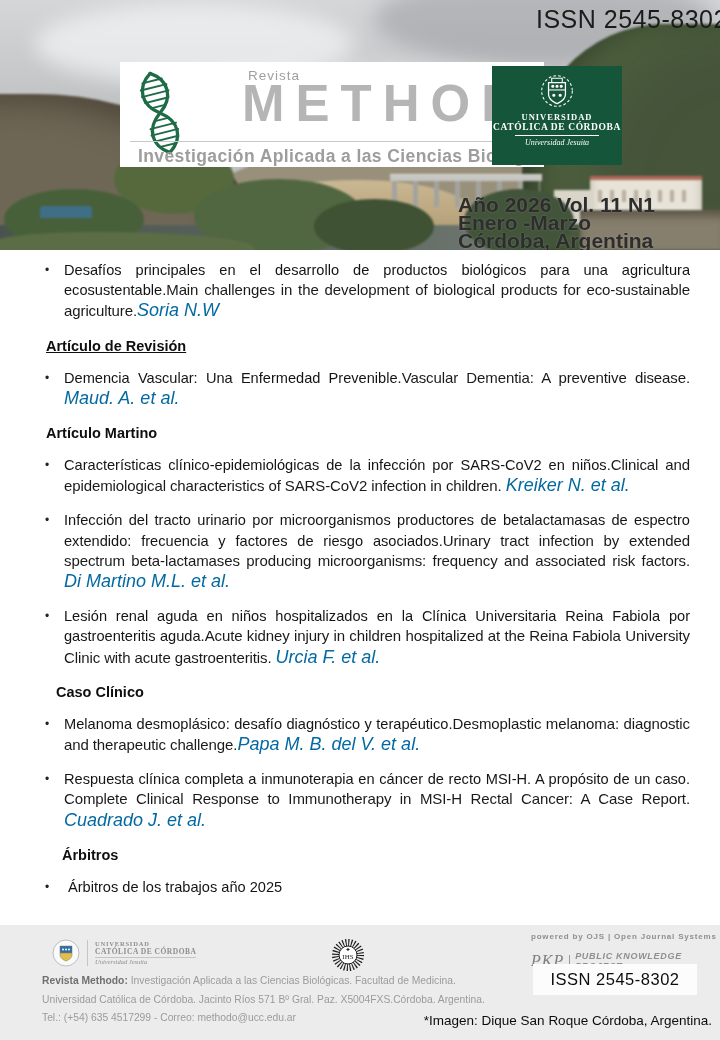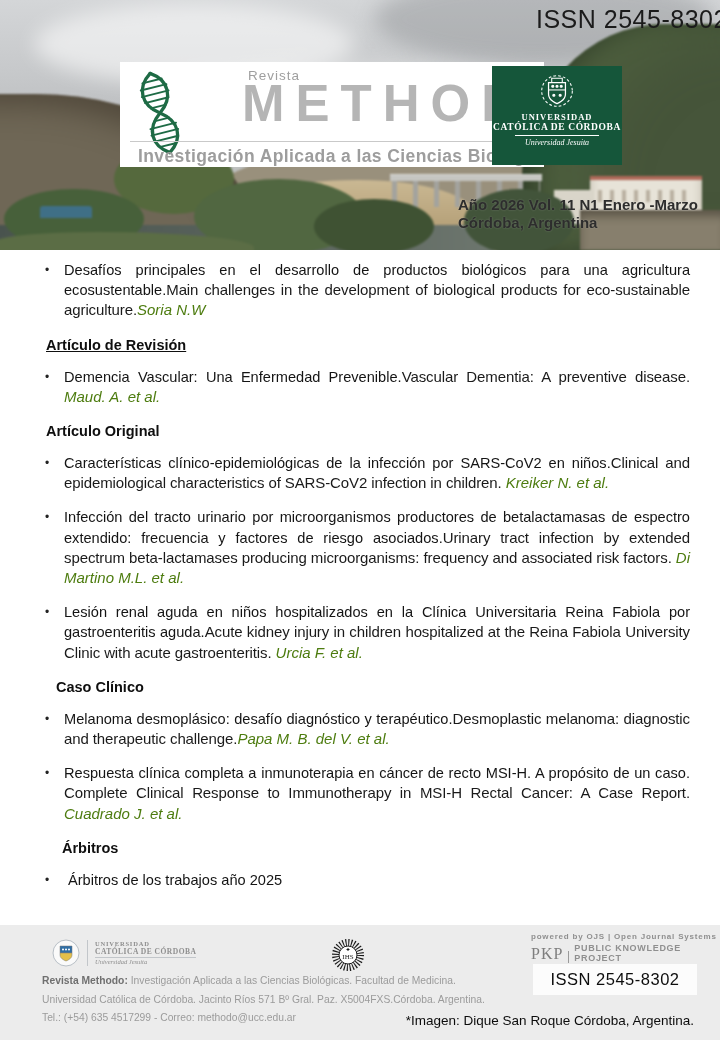--- a/index.html
+++ b/index.html
@@ -67,55 +67,55 @@
 
   .ucc-box { position:absolute; left:492px; top:66px; width:130px; height:99px; background:#15563a;
              display:flex; flex-direction:column; align-items:center; padding-top:6px; }
   .ucc-name { margin-top:2px; text-align:center; color:#ffffff; font-family:"Liberation Serif", serif; }
   .ucc-name .l1 { font-size:8.5px; letter-spacing:1px; font-weight:bold; }
   .ucc-name .l2 { font-size:9.5px; letter-spacing:.6px; font-weight:bold; }
   .ucc-rule { width:84px; height:1px; background:#ffffff; margin:3px 0 2px; }
   .ucc-jesuita { color:#ffffff; font-family:"Liberation Serif", serif; font-style:italic; font-size:8px; }
 
   .issue-overlay { position:absolute; left:458px; top:196px; width:250px;
-                   font-size:15px; line-height:18px; color:#2d2d2d; font-weight:bold;
+                   font-size:21px; line-height:18px; color:#2d2d2d; font-weight:bold;
                    text-shadow:0 0 2px rgba(200,200,200,.35); }
 
   
   .toc { position:absolute; left:42px; top:250px; width:648px; padding-top:10px; }
   .sec-h { font-size:14.5px; font-weight:bold; color:#0f0f0f; margin:16px 0 14px; }
   .ind1 { padding-left:4px;text-decoration:underline; } .ind2 { padding-left:4px; } .ind3 { padding-left:14px; } .ind4 { padding-left:20px; }
   .item { position:relative; padding-left:22px; margin:0 0 14px; text-align:justify;
           font-size:14.6px; line-height:20.2px; color:#141414; }
   .bullet { position:absolute; left:3px; top:0; font-size:12px; color:#222; }
   .en { font-size:15px; letter-spacing:-.1px; color:#1a1a1a; }
-  .au { font-style:italic; font-size:15px; color:#4d7c0f; }
+  .au { font-style:italic; font-size:18px; color:#0369a1; }
   .item-last { text-align:left; padding-left:26px; }
 
   
   .footer { position:absolute; left:0; top:925px; width:720px; height:115px; background:#ececec; }
   .f-ucc { position:absolute; left:52px; top:14px; display:flex; align-items:center; }
   .f-ucc-divider { width:1px; height:26px; background:#c2c6ca; margin:0 7px; }
   .f-ucc-text { color:#8e8e8e; font-family:"Liberation Serif", serif; line-height:1.15; }
   .f-ucc-text .l1 { font-size:6.5px; letter-spacing:.8px; font-weight:bold; }
   .f-ucc-text .l2 { font-size:7.5px; letter-spacing:.5px; font-weight:bold; }
   .f-ucc-text .l3 { font-size:6.5px; font-style:italic; border-top:1px solid #c2c6ca; margin-top:1px; }
   .ihs { position:absolute; left:331px; top:13px; }
   .contact { position:absolute; left:42px; top:47px; font-size:10.3px; line-height:18.5px; color:#9b9b9b; }
   .contact b { color:#707070; }
   .pkp { position:absolute; left:531px; top:7px; color:#8f8f8f; }
   .ojs-line { font-size:8px; font-weight:bold; letter-spacing:.8px; }
-  .pkp-line { margin-top:2px; display:flex; align-items:flex-end; }
+  .pkp-line { margin-top:10px; display:flex; align-items:center;font-style:italic; }
   .pkp-abbr { font-family:"Liberation Serif", serif; font-size:16px; color:#7e7e7e; letter-spacing:1px; }
   .pkp-sep { width:1px; height:12px; background:#9a9a9a; margin:0 5px; }
   .pkp-name { font-size:9px; font-weight:bold; letter-spacing:.7px; }
   .issn-box { position:absolute; left:533px; top:39px; width:164px; height:31px; background:#fcfcfc;
               display:flex; align-items:center; justify-content:center;
               font-size:16.5px; color:#0d0d0d; letter-spacing:.5px; }
-  .caption { position:absolute; right:26px; top:88px; font-size:13.5px; color:#0c0c0c; }
+  .caption { position:absolute; right:8px; top:88px; font-size:13.5px; color:#0c0c0c; }
 </style>
 </head>
 <body>
 
 <div class="page">
 
   <div class="hero">
     <div class="photo-art">
       <div class="cloud c1"></div>
       <div class="cloud c2"></div>
@@ -199,21 +199,21 @@
 
     <div class="item">
       <span class="bullet">•</span><span class="es">Desafíos principales en el desarrollo de productos biológicos para una agricultura ecosustentable.</span><span class="en">Main challenges in the development of biological products for eco-sustainable agriculture.</span><span class="au">Soria N.W</span>
     </div>
 
     <div class="sec-h ind1">Artículo de Revisión</div>
     <div class="item">
       <span class="bullet">•</span><span class="es">Demencia Vascular: Una Enfermedad Prevenible.</span><span class="en">Vascular Dementia: A preventive disease. </span><span class="au">Maud. A. et al.</span>
     </div>
 
-    <div class="sec-h ind2">Artículo Original</div>
+    <div class="sec-h ind2">Artículo Martino</div>
     <div class="item">
       <span class="bullet">•</span><span class="es">Características clínico-epidemiológicas de la infección por SARS-CoV2 en niños.</span><span class="en">Clinical and epidemiological characteristics of SARS-CoV2 infection in children. </span><span class="au">Kreiker N. et al.</span>
     </div>
     <div class="item">
       <span class="bullet">•</span><span class="es">Infección del tracto urinario por microorganismos productores de betalactamasas de espectro extendido: frecuencia y factores de riesgo asociados.</span><span class="en">Urinary tract infection by extended spectrum beta-lactamases producing microorganisms: frequency and associated risk factors. </span><span class="au">Di Martino M.L. et al.</span>
     </div>
     <div class="item">
       <span class="bullet">•</span><span class="es">Lesión renal aguda en niños hospitalizados en la Clínica Universitaria Reina Fabiola por gastroenteritis aguda.</span><span class="en">Acute kidney injury in children hospitalized at the Reina Fabiola University Clinic with acute gastroenteritis. </span><span class="au">Urcia F. et al.</span>
     </div>
 

